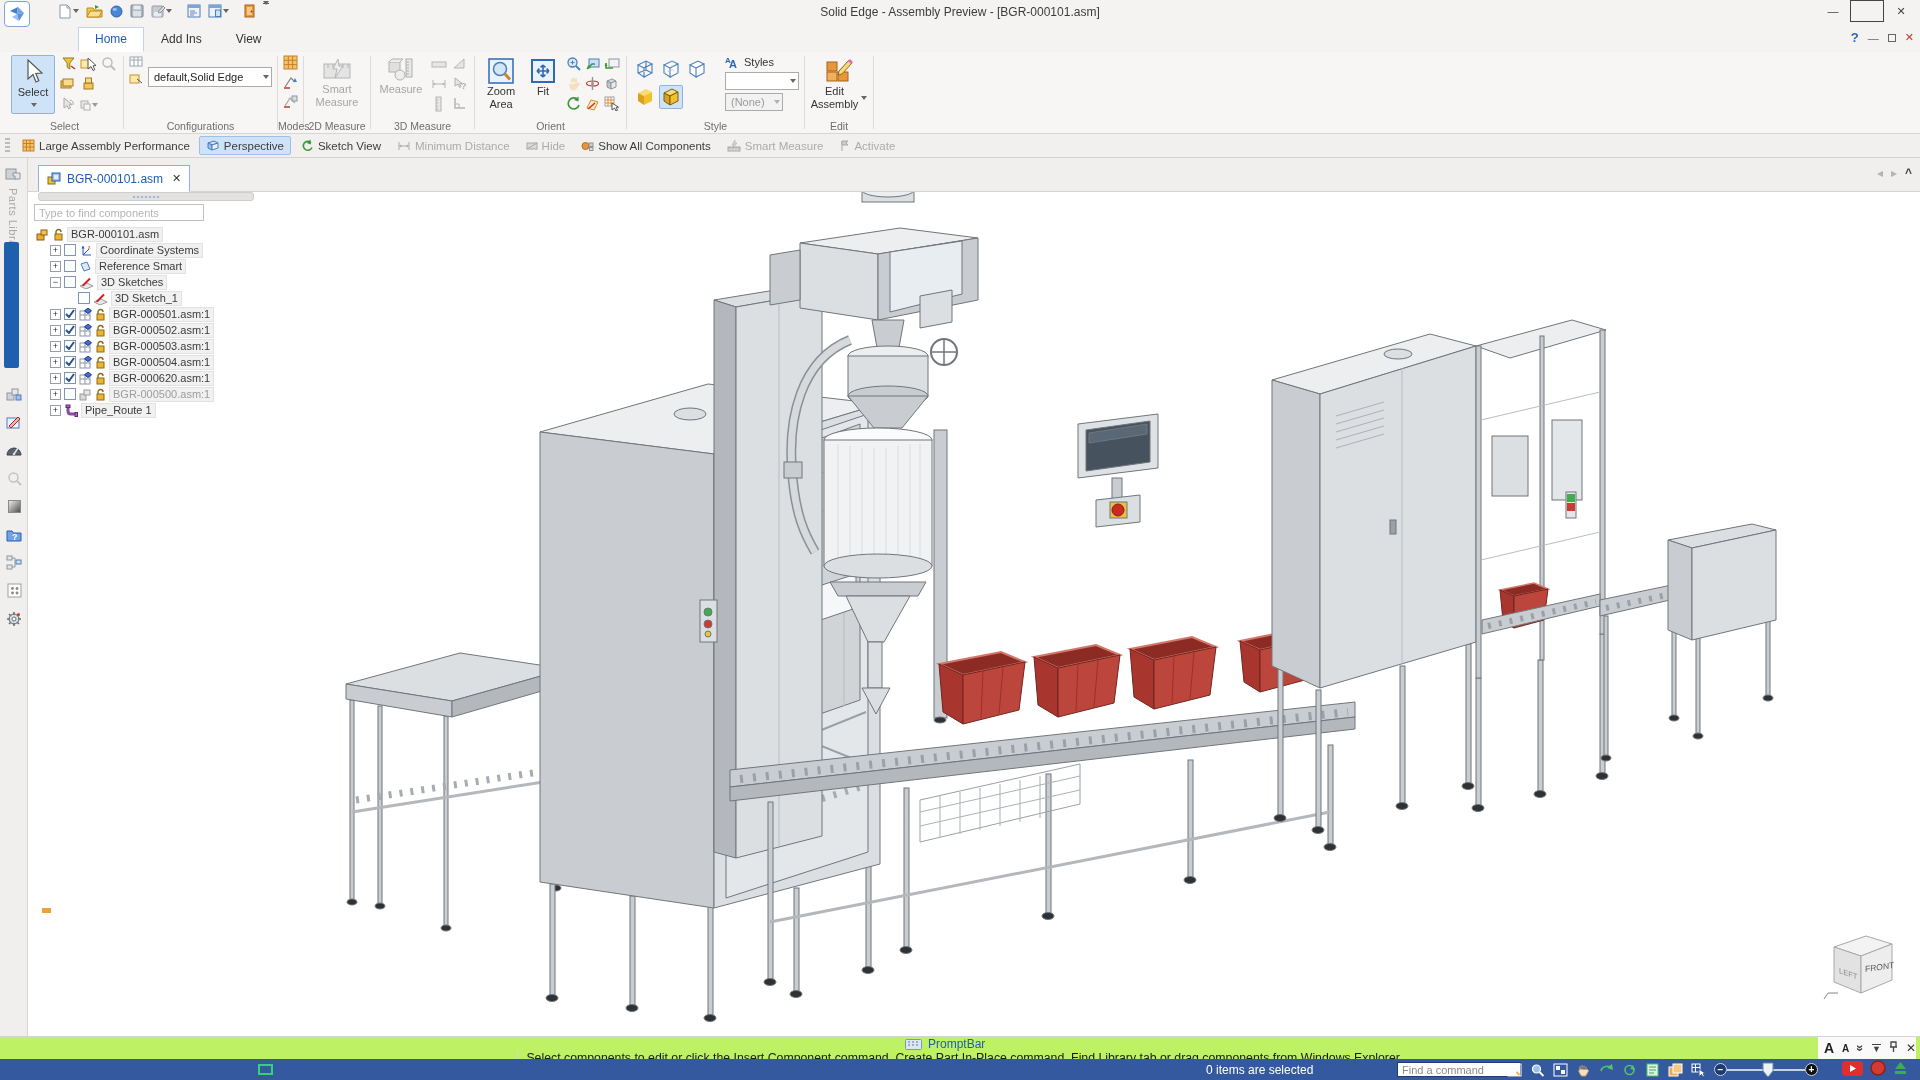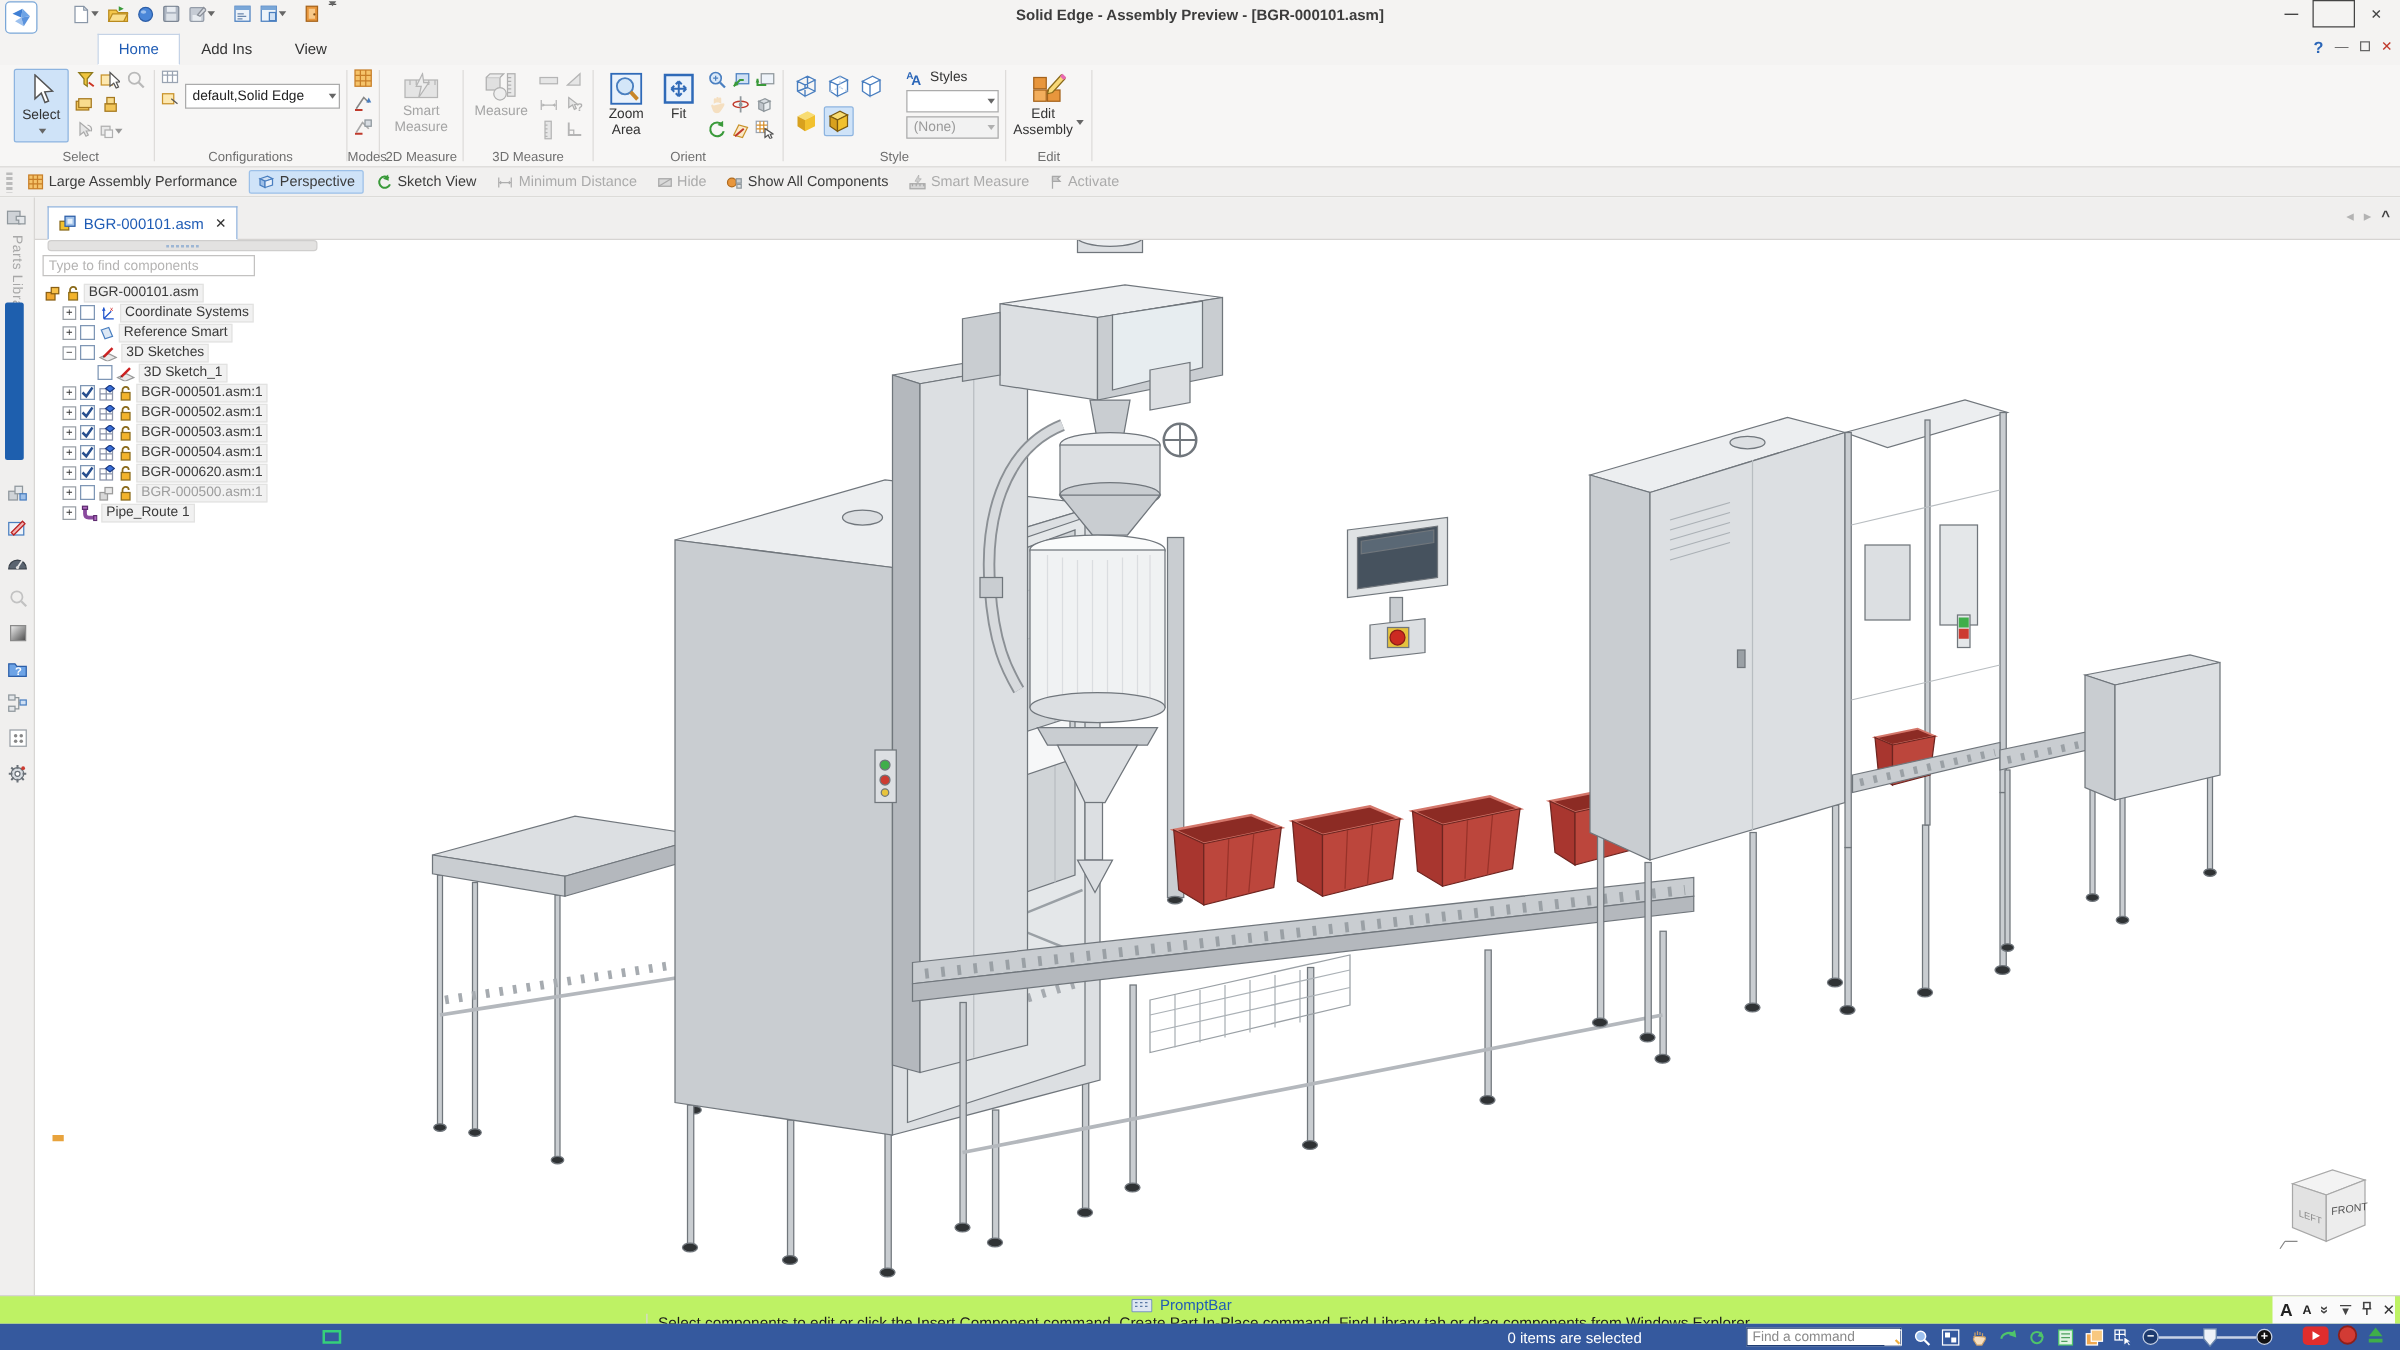--- a/index.html
+++ b/index.html
@@ -1,21 +1,21 @@
 <!DOCTYPE html>
 <html><head>
 <meta charset="utf-8">
 <style>
   html,body{margin:0;padding:0;background:#888;}
   *{box-sizing:border-box;}
   #app{position:relative;width:1920px;height:1080px;background:#fff;overflow:hidden;
        font-family:"Liberation Sans","DejaVu Sans",sans-serif;font-size:12px;color:#333;
        -webkit-user-select:none;user-select:none;}
   
-  .titlebar{position:relative;height:24px;background:#f4f3f2;display:flex;align-items:center;font-weight:bold;}
+  .titlebar{position:relative;height:24px;background:#f4f3f2;display:flex;align-items:center;}
   .logo{position:absolute;left:4px;top:1px;width:26px;height:26px;border:1px solid #7aa7d8;border-radius:4px;
         background:#fff;display:flex;align-items:center;justify-content:center;z-index:5;}
   .qat{position:absolute;left:56px;top:2px;display:flex;align-items:center;gap:3px;}
   .qbtn{display:inline-flex;align-items:center;padding:1px 2px;border-radius:2px;}
   .caret{width:0;height:0;border:3px solid transparent;border-top:4px solid #666;margin:3px 0 0 1px;}
   .apptitle{position:absolute;left:0;right:0;text-align:center;top:5px;font-size:12px;color:#3c3c3c;}
   .winctl{position:absolute;right:2px;top:0;display:flex;}
   .winctl span{width:34px;height:22px;display:flex;align-items:center;justify-content:center;color:#444;font-size:11px;}
   .sq{width:9px;height:9px;border:1px solid #444;display:inline-block;}
   
@@ -446,21 +446,21 @@
           <svg width="16" height="14">
               <text x="0" y="8" font-size="8" fill="#2b66b8" font-weight="bold">A</text>
               <text x="4" y="13" font-size="11" fill="#2b66b8" font-weight="bold">A</text>
             </svg>
           <span>Styles</span>
         </span>
         <div class="dd" style="width:74px;height:18px">
             <span></span>
             <span class="caret"></span>
           </div>
-        <div class="dd gray" style="width:74px;height:18px">
+        <div class="dd gray" style="width:58px;height:18px">
             <span>(None)</span>
             <span class="caret" style="border-top-color:#b0b0b0"></span>
           </div>
       </div>
       <div class="grp-label">Style</div>
     </div>
     <div class="gsep"></div>
 
     <div class="grp">
       <div class="bigbtn" style="width:58px">

